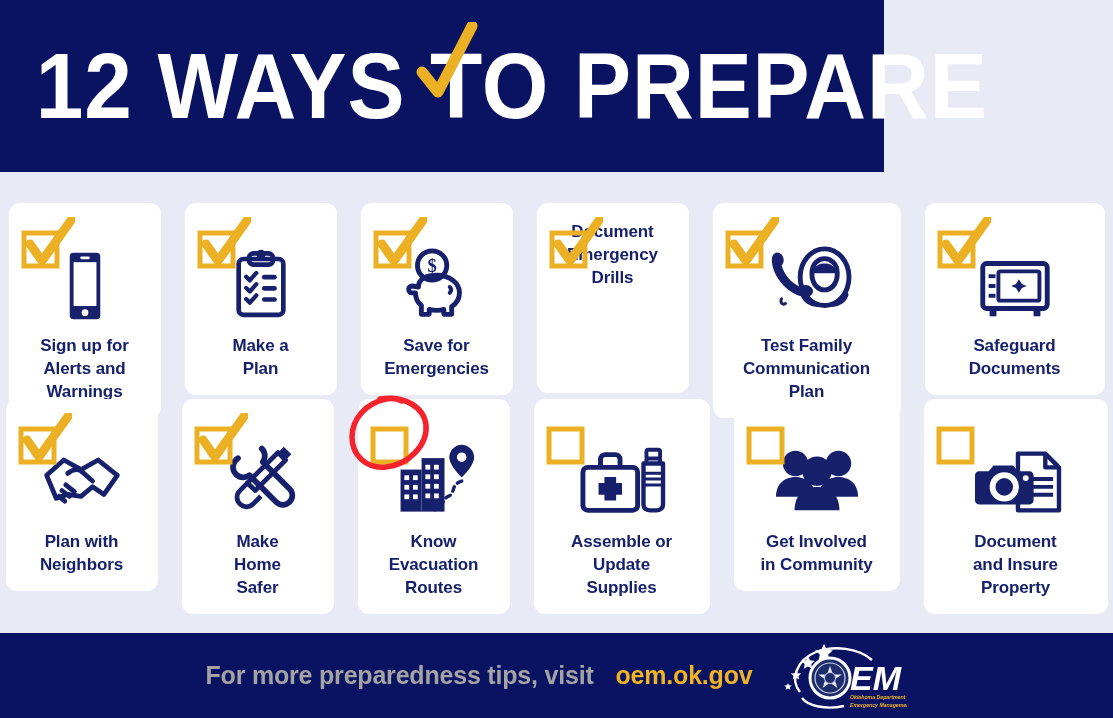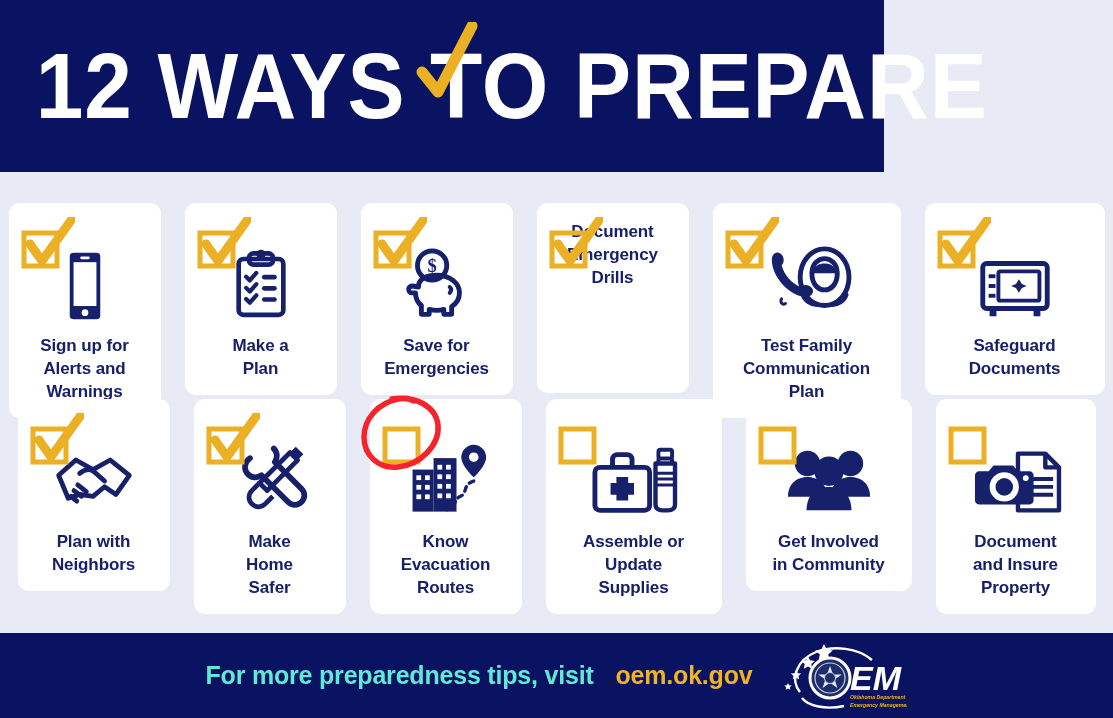--- a/index.html
+++ b/index.html
@@ -136,21 +136,21 @@
     height: 85px;
     background: #0A1262;
     display: flex;
     align-items: center;
     justify-content: center;
     gap: 22px;
   }
   .footer-text {
     font-size: 25px;
     font-weight: bold;
-    color: #5eead4;
+    color: #a3a3a3;
     letter-spacing: -0.2px;
   }
   .footer-url {
     font-size: 25px;
     font-weight: bold;
     color: #F0B323;
     letter-spacing: -0.2px;
   }
   .logo {
     display: flex;
@@ -389,21 +389,21 @@
             <circle cx="70" cy="24" r="13" fill="#16206B"></circle>
             <path d="M50 58 C50 44 60 38 70 38 C80 38 90 44 90 58 Z" fill="#16206B"></path>
             <circle cx="48" cy="32" r="15" fill="#16206B"></circle>
             <path d="M25 72 C25 55 36 48 48 48 C60 48 71 55 71 72 Z" fill="#16206B"></path>
           </svg>
         </div>
         <div class="card-label">Get Involved
 in Community</div>
       </div>
 
-      <div class="card tall" style="width:160px;">
+      <div class="card tall" style="width:184px;">
         <svg class="checkbox" viewBox="0 0 54 52">
           <rect x="3" y="16" width="33" height="33" fill="none" stroke="#EBB024" stroke-width="5"></rect>
         </svg>
         <div class="card-icon" style="width:96px;">
           <svg viewBox="0 0 96 86" width="94" height="84">
             <path d="M50 14 L78 14 L92 28 L92 72 L50 72 Z" fill="#ffffff" stroke="#16206B" stroke-width="4.5" stroke-linejoin="round"></path>
             <path d="M78 14 L78 28 L92 28" fill="none" stroke="#16206B" stroke-width="4.5" stroke-linejoin="round"></path>
             <path d="M56 40 L86 40 M56 48 L86 48 M56 56 L86 56" fill="none" stroke="#16206B" stroke-width="4"></path>
             <path d="M10 32 L20 32 L25 26 L45 26 L50 32 L62 32 C64 32 66 34 66 36 L66 62 C66 64 64 66 62 66 L10 66 C8 66 6 64 6 62 L6 36 C6 34 8 32 10 32 Z" fill="#16206B"></path>
             <circle cx="36" cy="48" r="15" fill="#ffffff"></circle>

